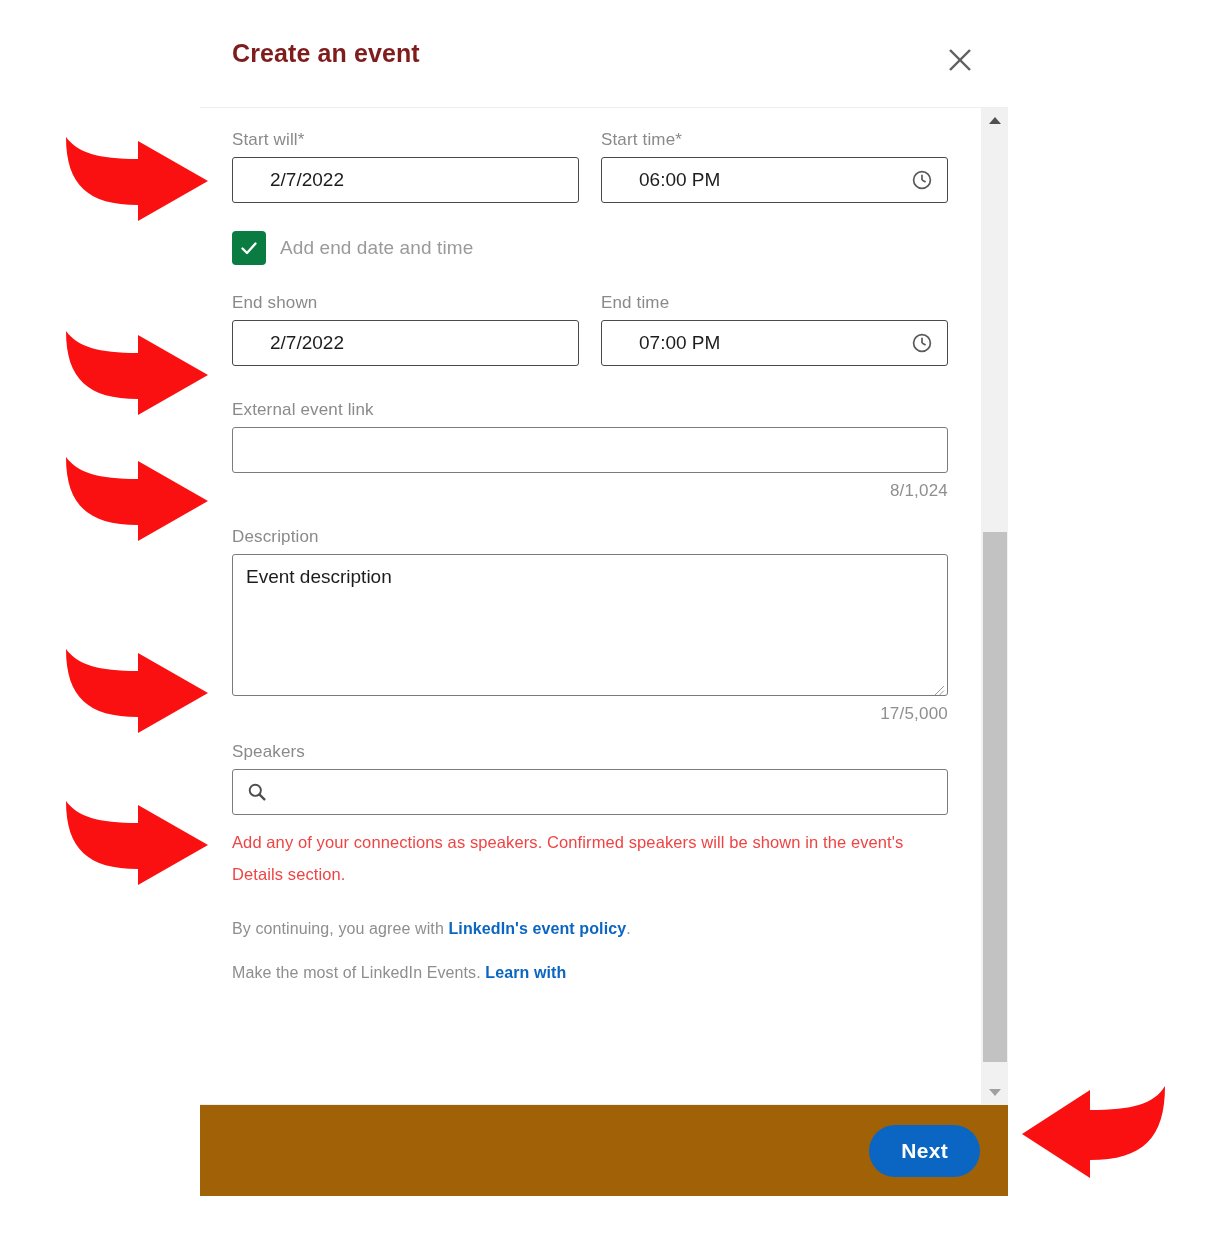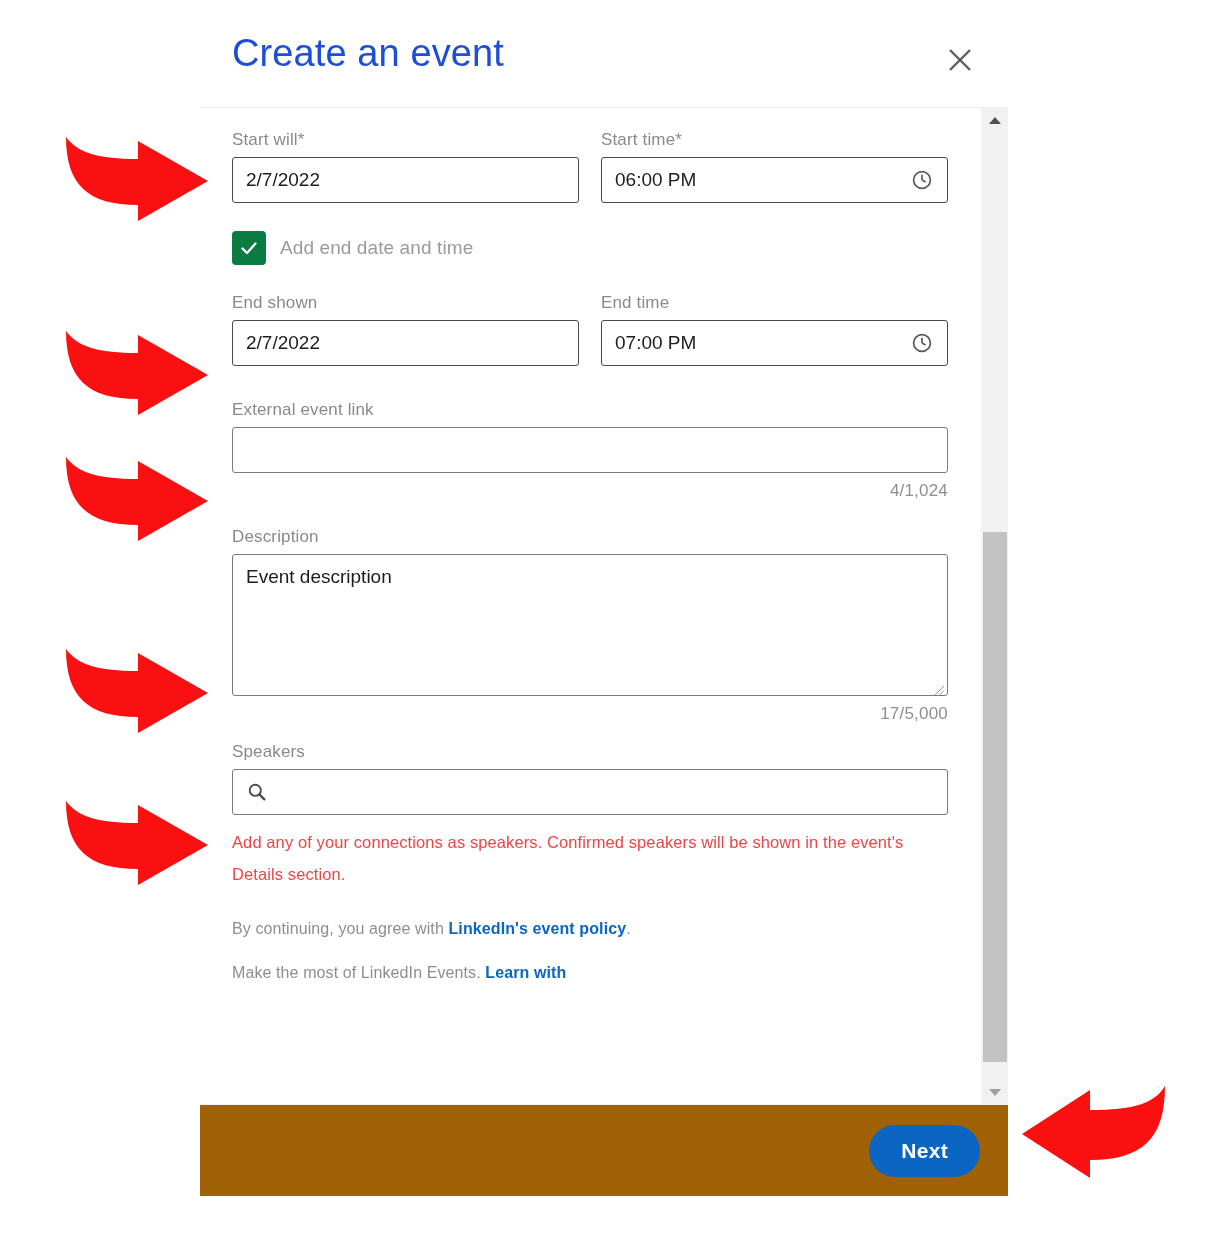--- a/index.html
+++ b/index.html
@@ -32,23 +32,23 @@
 
   .modal-header {
     position: relative;
     height: 108px;
     flex: 0 0 108px;
     border-bottom: 1px solid #eceeef;
     display: flex;
     align-items: center;
   }
   .modal-title {
-    font-size: 38px;
-    color: #1d4ed8;
-    font-weight: 400;
+    font-size: 25px;
+    color: #7f1d1d;
+    font-weight: 700;
     margin-left: 32px;
     letter-spacing: .1px;
   }
   .close-btn {
     position: absolute;
     right: 30px;
     top: 42px;
     width: 36px; height: 36px;
     display: flex; align-items: center; justify-content: center;
     cursor: pointer;
@@ -123,21 +123,21 @@
   .input-box {
     position: relative;
     width: 100%;
     height: 46px;
     border: 1.6px solid #5a5a5a;
     border-radius: 3px;
     background: #ffffff;
     display: flex;
     align-items: center;
   }
-  .input-box.strong { border-color: #4a4a4a; }
+  .input-box.strong { border-color: #4a4a4a; padding-left: 24px; }
   .input-box.soft { border-color: #7c7c7c; }
   .input-val {
     font-size: 19px;
     color: #1d1d1d;
     padding-left: 13px;
     flex: 1 1 auto;
     white-space: nowrap;
     overflow: hidden;
   }
   .input-icon {
@@ -336,21 +336,21 @@
           </div>
         </div>
 
         <div class="gap-34"></div>
 
         <div class="field full">
           <label class="field-label">External event link</label>
           <div class="input-box soft">
             <span class="input-val"></span>
           </div>
-          <div class="counter">4/1,024</div>
+          <div class="counter">8/1,024</div>
         </div>
 
         <div class="gap-26"></div>
 
         <div class="field full">
           <label class="field-label">Description</label>
           <div class="textarea-box">
             <span>Event description</span>
             <span class="resize-grip">
               <svg width="14" height="14" viewBox="0 0 14 14">

